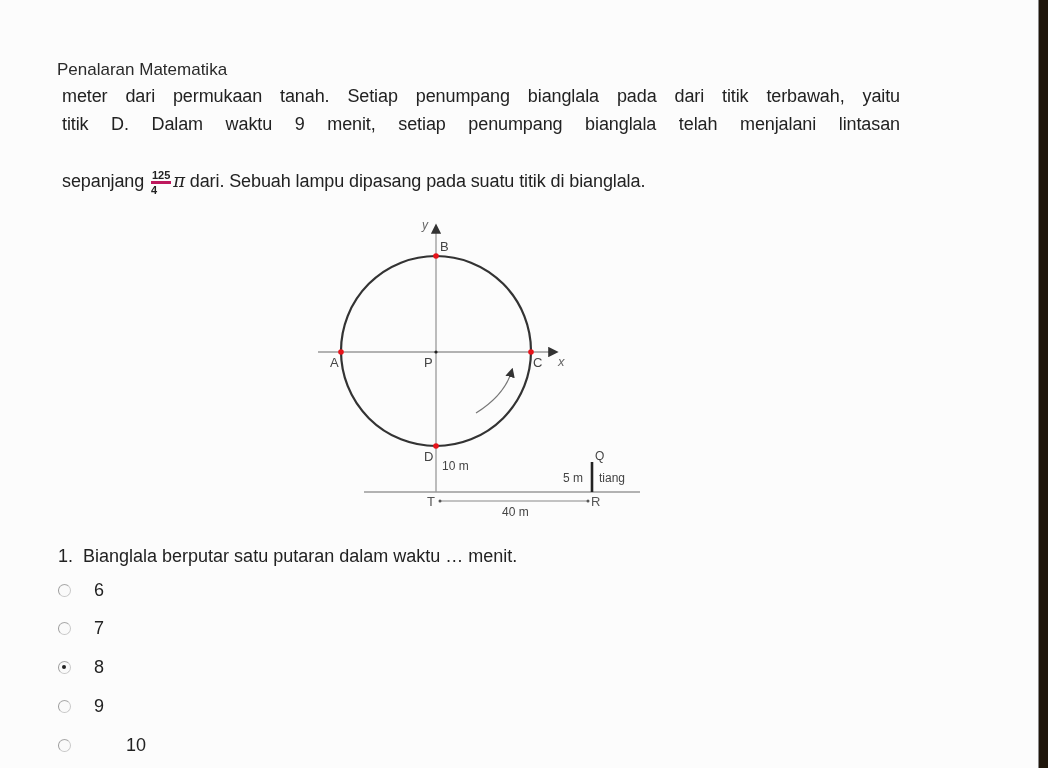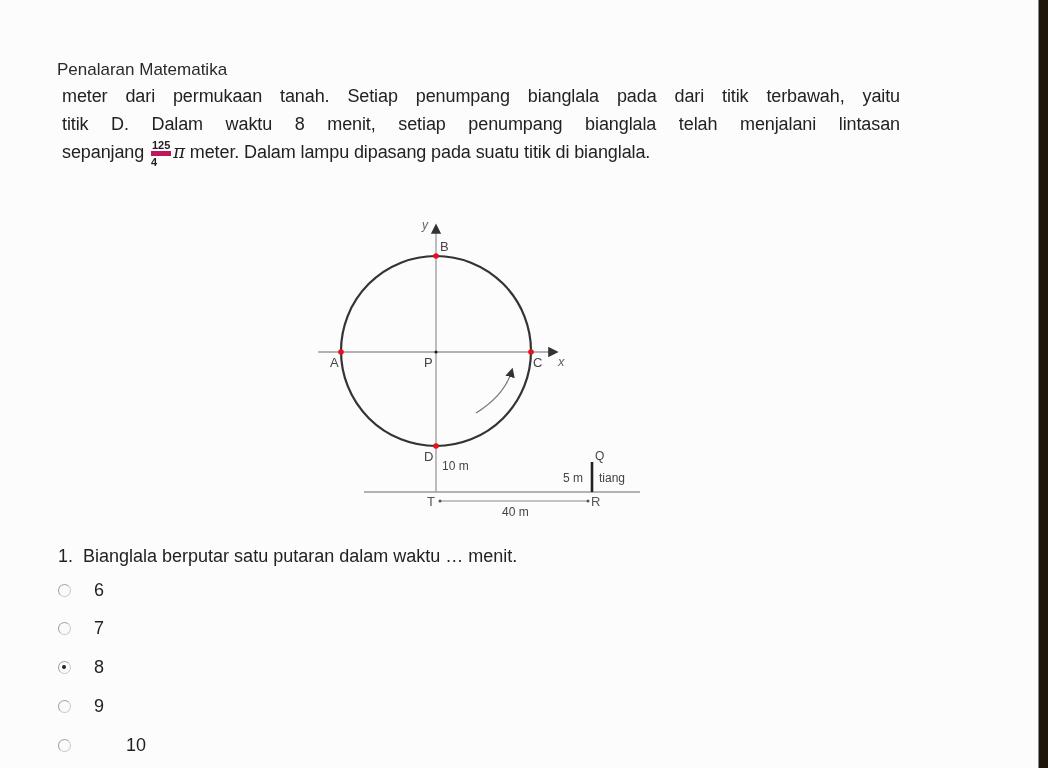--- a/index.html
+++ b/index.html
@@ -19,26 +19,26 @@
     position: absolute; left: 57px; top: 36px;
     font-size: 17px; color: #2a2a2a; margin-top: 24px;
   }
   .problem-text {
     position: absolute; left: 62px; top: 82px; width: 838px;
     font-size: 18px; line-height: 28px; color: #222;
     text-align: justify;
     letter-spacing: -0.1px;
   }
   .problem-text .line { display: block; text-align: justify; text-align-last: justify; }
-  .problem-text .line.last { text-align-last: left; }
+  .problem-text .line.last { text-align-last: left; margin-top: 29px; }
   .frac {
     display: inline-block; vertical-align: middle; text-align: center;
     font-size: 11px; line-height: 12px; margin: 0 2px; font-weight: bold;
   }
-  .frac .num { display: block; border-bottom: 5px solid #be185d; padding: 0 1px; }
+  .frac .num { display: block; border-bottom: 3px solid #be185d; padding: 0 1px; }
   .frac .den { display: block; }
   .pi { font-family: "DejaVu Serif", serif; font-style: italic; }
   .diagram {
     position: absolute; left: 300px; top: 210px; width: 360px; height: 320px;
   }
   .question {
     position: absolute; left: 58px; top: 546px;
     font-size: 18px; color: #222;
   }
   .question .qnum { margin-right: 10px; }
@@ -58,28 +58,28 @@
   }
   .option-label { margin-left: 23px; font-size: 18px; color: #222; }
 </style>
 </head>
 <body>
 
 <div class="section-title">Penalaran Matematika</div>
 
 <div class="problem-text">
   <span class="line">meter dari permukaan tanah. Setiap penumpang bianglala pada dari titik terbawah, yaitu</span>
-  <span class="line">titik D. Dalam waktu 8 menit, setiap penumpang bianglala telah menjalani lintasan</span>
+  <span class="line">titik D. Dalam waktu 9 menit, setiap penumpang bianglala telah menjalani lintasan</span>
   <span class="line last">
     <span>sepanjang</span>
     <span class="frac">
       <span class="num">125</span>
       <span class="den">4</span>
     </span><span class="pi">π</span>
-    <span>meter. Dalam lampu dipasang pada suatu titik di bianglala.</span>
+    <span>dari. Sebuah lampu dipasang pada suatu titik di bianglala.</span>
   </span>
 </div>
 
 <div class="diagram">
   <svg width="360" height="320" viewBox="300 210 360 320" xmlns="http://www.w3.org/2000/svg" font-family="Liberation Sans, sans-serif">
     <defs>
       <marker id="arrowHead" markerWidth="8" markerHeight="8" refX="6" refY="4" orient="auto">
         <path d="M0,0 L8,4 L0,8 Z" fill="#333"></path>
       </marker>
       <marker id="smallArrow" markerWidth="6" markerHeight="6" refX="3" refY="3" orient="auto">

